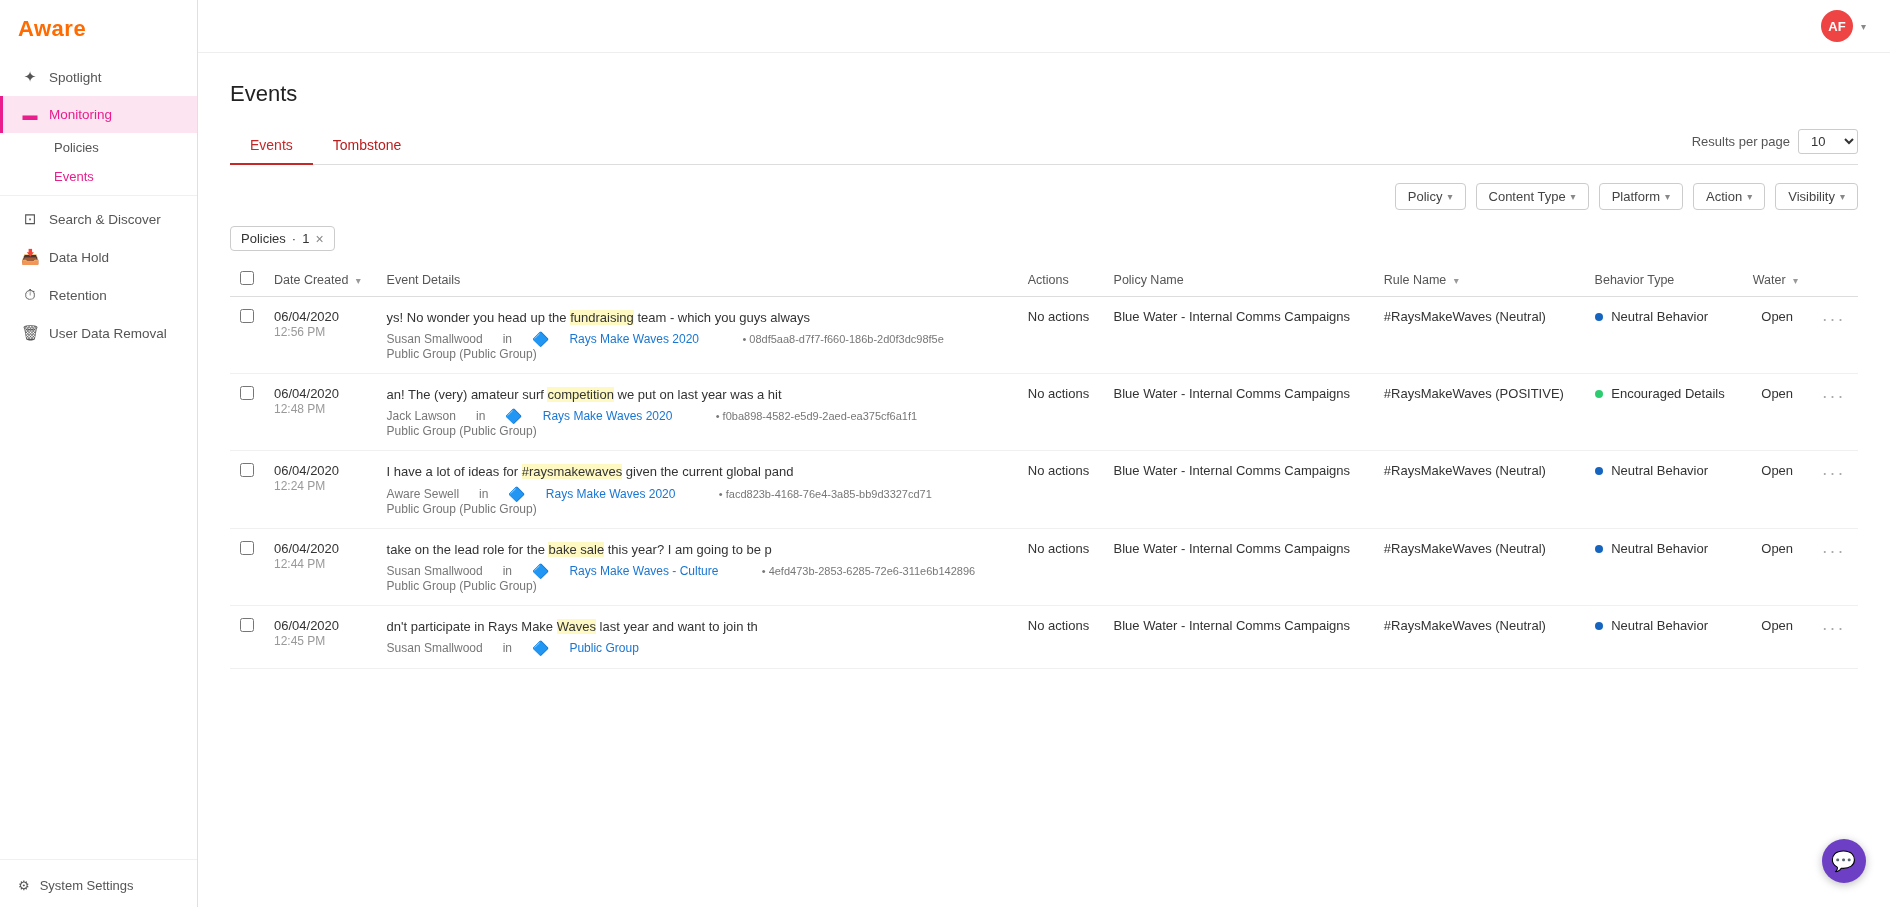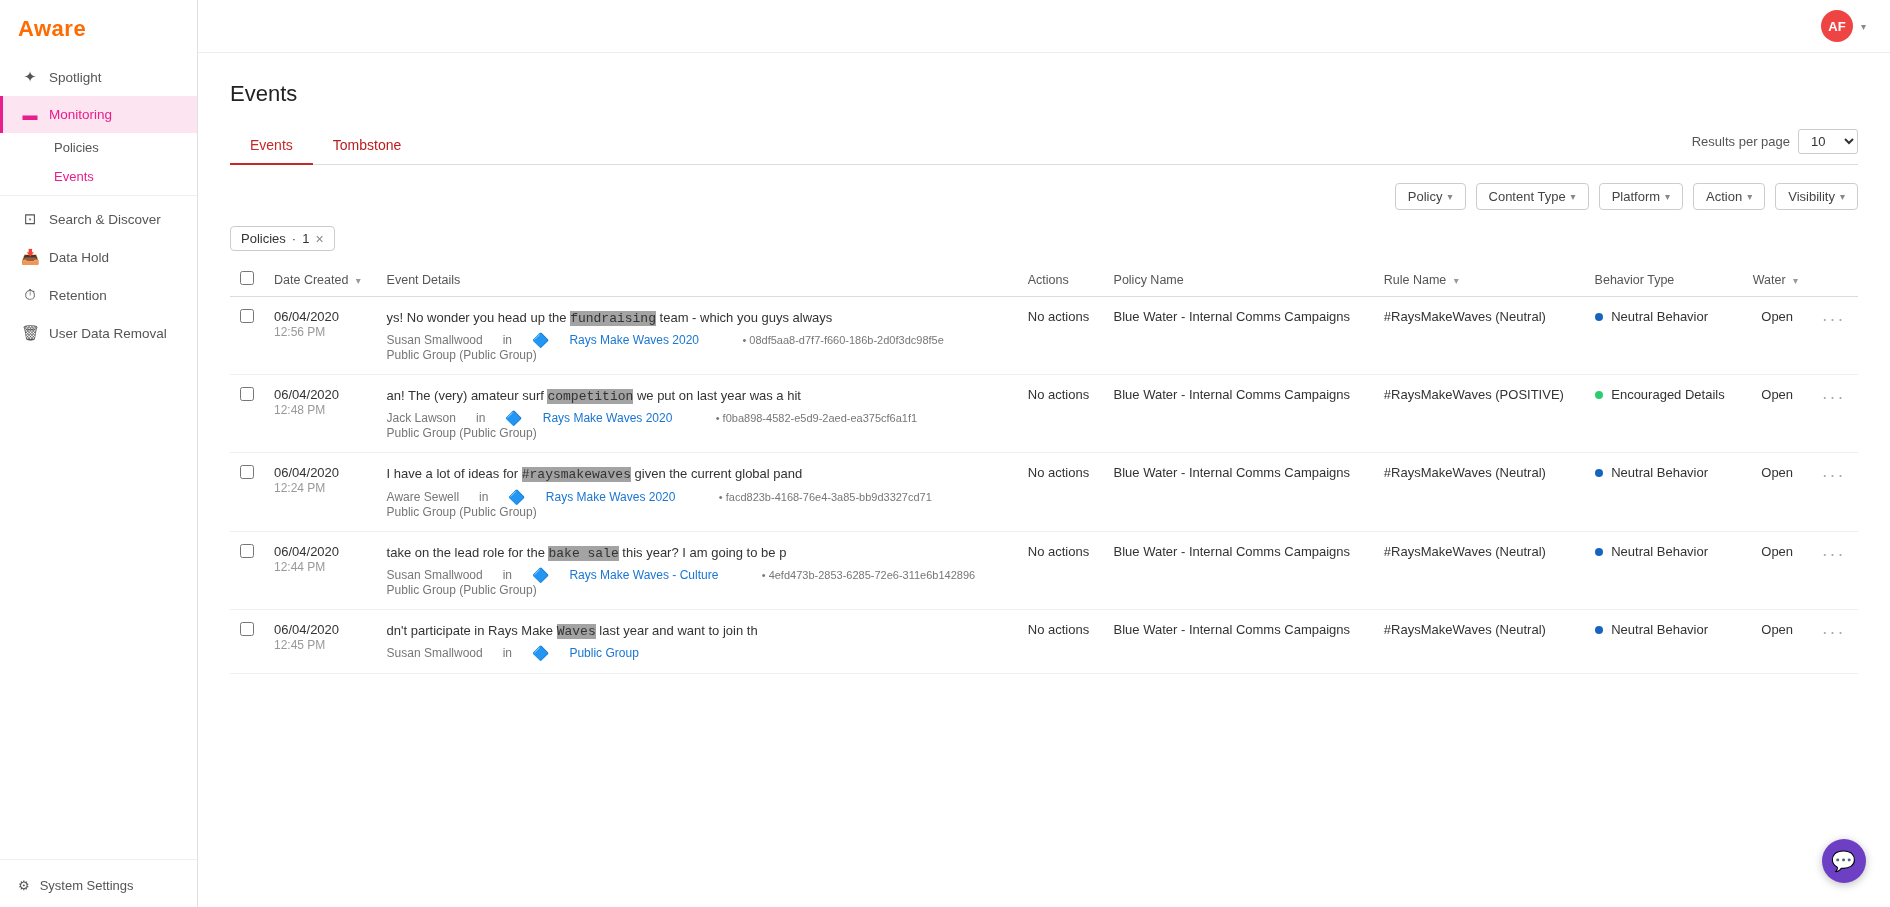--- a/index.html
+++ b/index.html
@@ -195,21 +195,21 @@
     }
     .events-table td {
       padding: 12px 10px;
       vertical-align: top;
       font-size: 13px;
       color: #333;
     }
     .td-date { white-space: nowrap; color: #555; }
     .td-date .time { color: #999; font-size: 12px; }
     .td-event-details .snippet { color: #333; line-height: 1.4; margin-bottom: 4px; }
-    .td-event-details .highlight { background: #a3a3a3; color: #333; font-family: Liberation Mono, monospace; }
+    .td-event-details .highlight { background: #fef9c3; color: #333; }
     .td-event-details .meta { font-size: 12px; color: #777; display: flex; align-items: center; gap: 20px; flex-wrap: wrap; }
     .td-event-details .meta .platform-icon { color: #1565c0; font-size: 14px; }
     .td-event-details .meta .group-name { color: #1976d2; }
     .td-event-details .meta .hash { color: #777; font-size: 11px; }
     .td-no-actions { color: #999; font-size: 12px; }
     .behavior-dot { display: inline-block; width: 8px; height: 8px; border-radius: 50%; margin-right: 5px; }
     .behavior-dot.neutral { background: #1565c0; }
     .behavior-dot.encouraged { background: #2ecc71; }
     .status-open { color: #333; text-align: center; }
     .td-actions-menu { color: #aaa; cursor: pointer; font-size: 18px; letter-spacing: 2px; }

